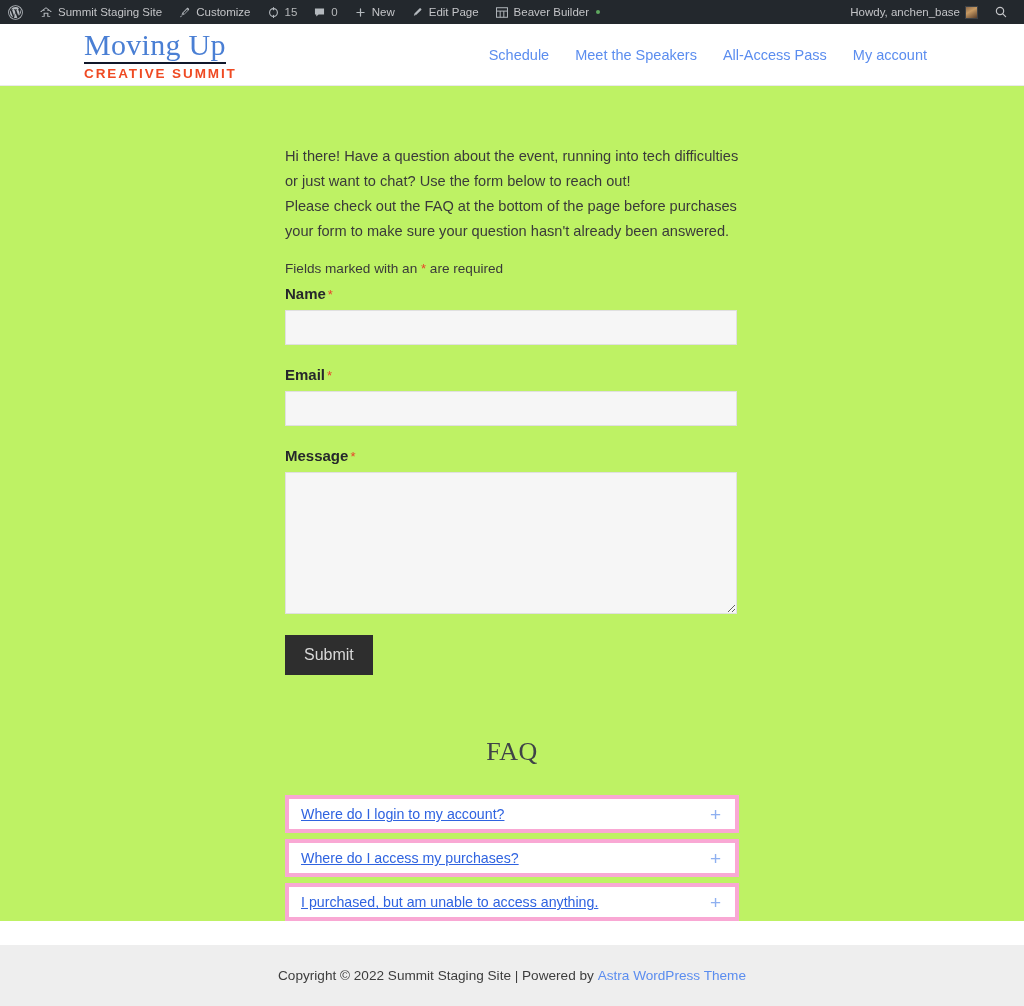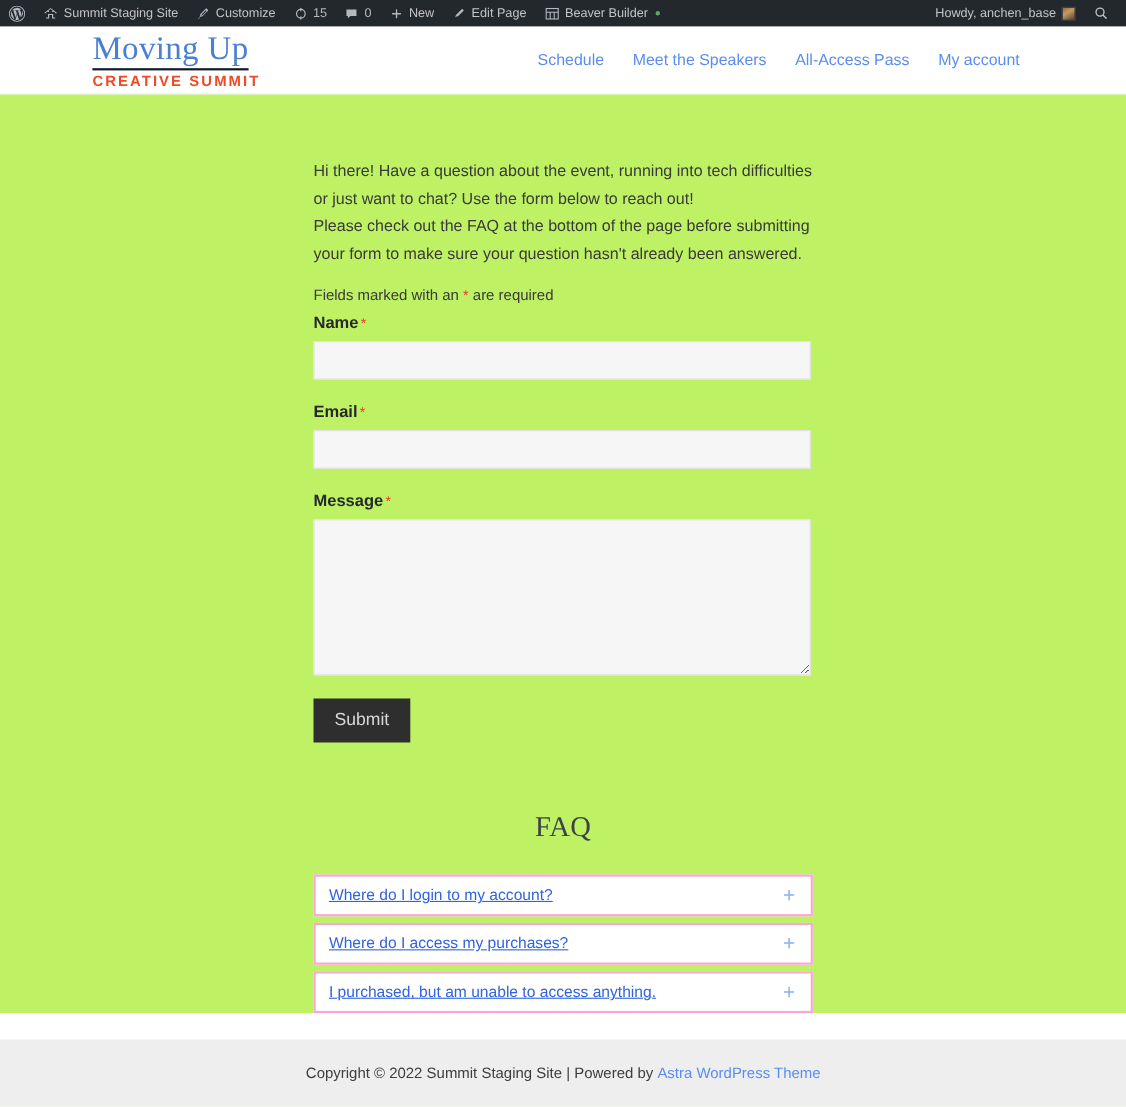--- a/index.html
+++ b/index.html
@@ -180,21 +180,21 @@
   .faq-title {
     font-family: "Liberation Serif", serif;
     font-size: 26px;
     color: #3f4347;
     text-align: center;
     font-weight: normal;
     margin: 0 0 28px 0;
     letter-spacing: 0.4px;
   }
   .faq-item {
-    border: 2px solid #f9a8d4;
+    border: 4px solid #f9a8d4;
     background: #fff;
     height: 38px;
     display: flex;
     align-items: center;
     padding: 0 14px 0 12px;
     margin-bottom: 6px;
     cursor: pointer;
   }
   .faq-q {
     font-size: 14.2px;
@@ -342,21 +342,21 @@
     <a class="nav-link">All-Access Pass</a>
     <a class="nav-link">My account</a>
   </nav>
 </header>
 
 <main class="content">
   <div class="container">
 
     <div class="intro">
       <p>Hi there! Have a question about the event, running into tech difficulties or just want to chat? Use the form below to reach out!</p>
-      <p>Please check out the FAQ at the bottom of the page before submitting your form to make sure your question hasn't already been answered.</p>
+      <p>Please check out the FAQ at the bottom of the page before purchases your form to make sure your question hasn't already been answered.</p>
     </div>
 
     <div class="req-note">
       <span>Fields marked with an</span>
       <span class="req-star">*</span>
       <span>are required</span>
     </div>
 
     <form class="form">
 

